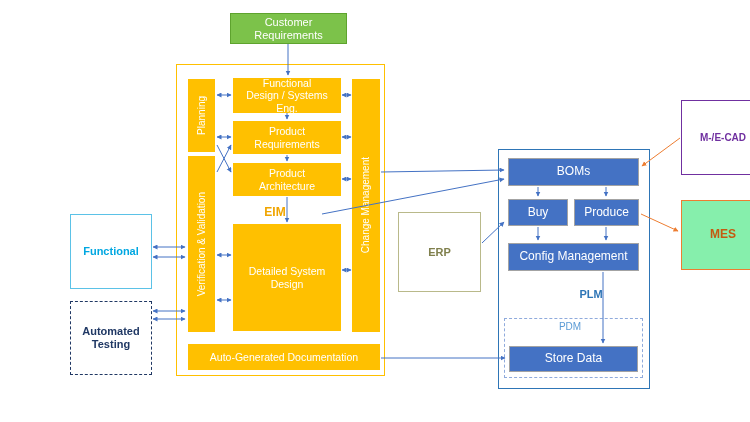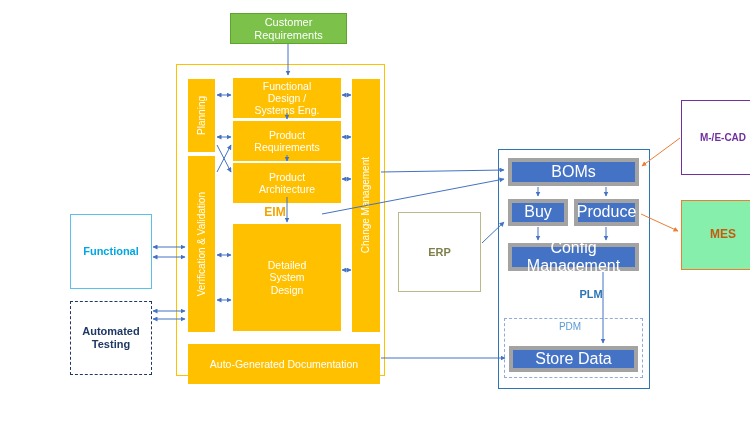--- a/index.html
+++ b/index.html
@@ -7,25 +7,25 @@
   .canvas{
     position:relative;width:750px;height:422px;background:#ffffff;overflow:hidden;
     font-family:"Liberation Sans", sans-serif;
     margin-left:30px;
   }
   .node{
     position:absolute;display:flex;align-items:center;justify-content:center;
     text-align:center;box-sizing:border-box;line-height:1.15;
   }
   .green{background:#7CC24A;border:1px solid #5EA32E;color:#ffffff;font-size:11px;}
-  .orange-fill{background:#FFC000;color:#ffffff;font-size:10.5px;padding:20px;}
+  .orange-fill{background:#FFC000;color:#ffffff;font-size:10.5px;padding:13px;}
   .orange-frame{border:1.5px solid #FFC000;background:transparent;}
   .vbar{background:#FFC000;color:#ffffff;font-size:10px;}
   .vbar span{writing-mode:vertical-rl;transform:rotate(180deg);white-space:nowrap;}
-  .blue-fill{background:#4472C4;border:4px solid #a3a3a3;color:#ffffff;font-size:16px;}
+  .blue-fill{background:#4472C4;border:1px solid #a3a3a3;color:#ffffff;font-size:12px;}
   .blue-frame{border:1.5px solid #2E75B6;background:transparent;}
   .cyan-box{border:1.5px solid #5BC2E7;color:#00A7E1;font-weight:bold;font-size:11px;background:#ffffff;}
   .navy-box{border:1.5px dashed #203864;color:#203864;font-weight:bold;font-size:11px;background:#ffffff;padding:4px;}
   .olive-box{border:1.5px solid #B9B98A;color:#80804D;font-weight:bold;font-size:11px;background:#ffffff;}
   .purple-box{border:1.5px solid #7030A0;color:#7030A0;font-weight:bold;font-size:10px;background:#ffffff;padding:16px;}
   .mes-box{border:1.5px solid #ED7D31;color:#C55A11;font-weight:bold;font-size:12px;background:#86efac;}
   .pdm-frame{border:1px dashed #8FAADC;background:transparent;}
   .label-eim{position:absolute;color:#F0A500;font-weight:bold;font-size:12px;}
   .label-plm{position:absolute;color:#2E75B6;font-weight:bold;font-size:11px;}
   .label-pdm{position:absolute;color:#5B9BD5;font-size:10px;}

